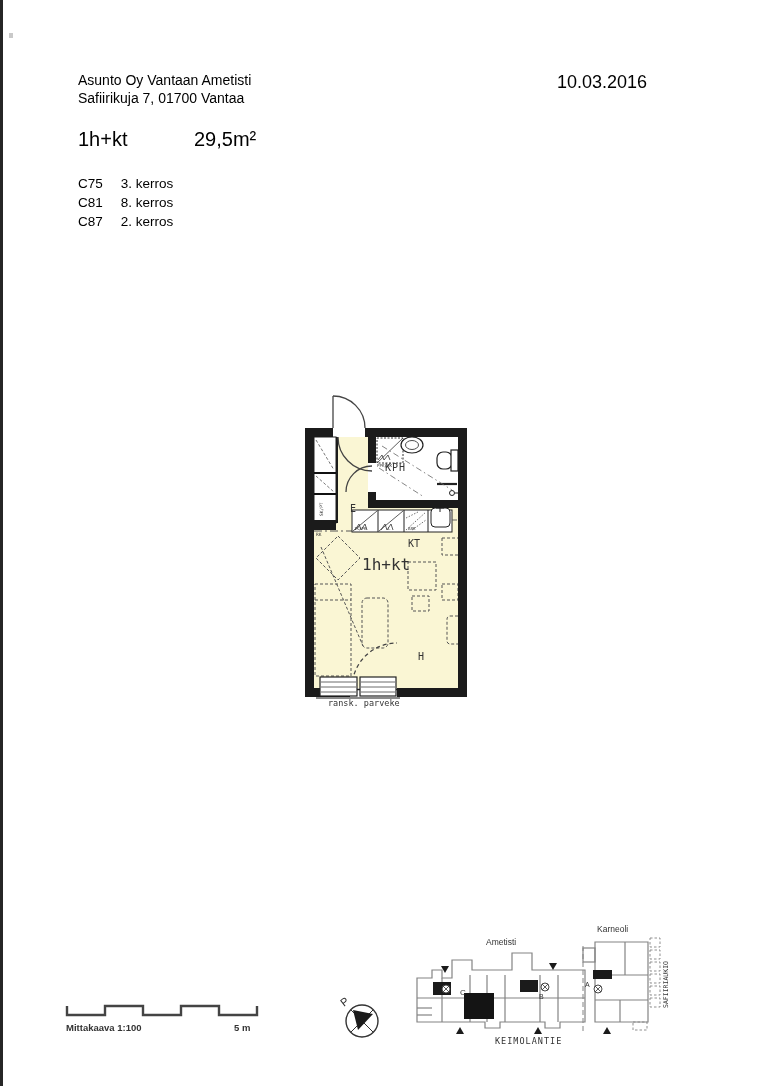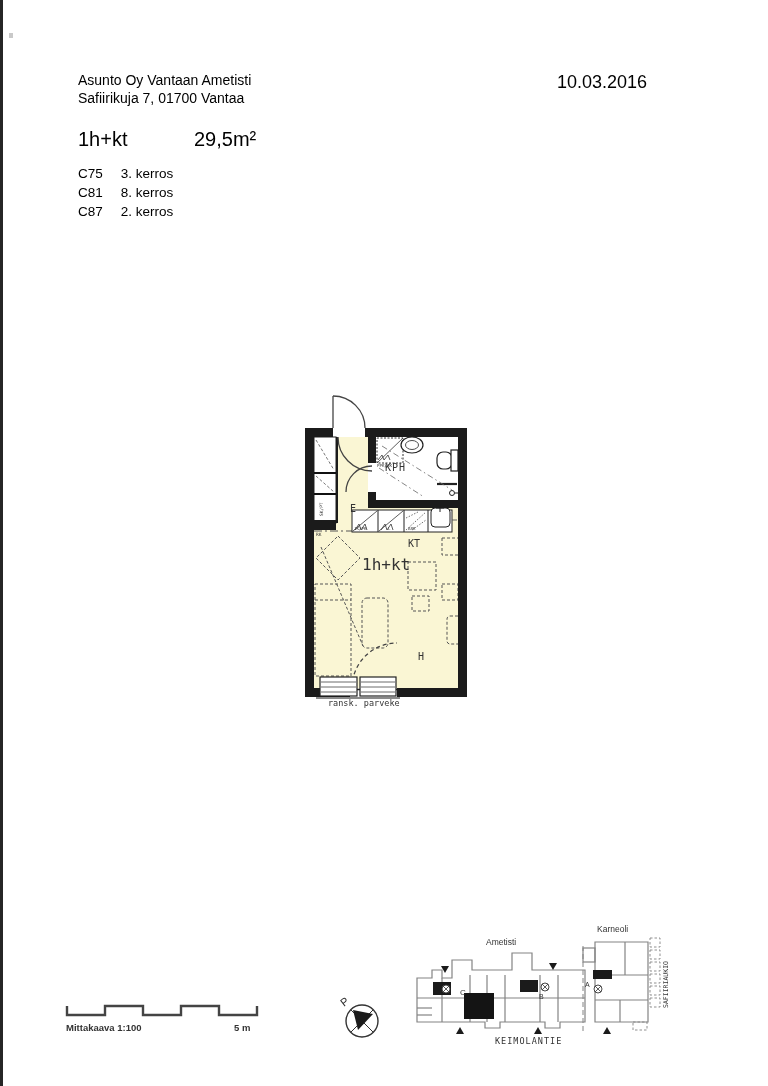--- a/index.html
+++ b/index.html
@@ -6,21 +6,21 @@
   .page{position:relative;width:768px;height:1086px;background:#ffffff;overflow:hidden;
         font-family:"Liberation Sans",sans-serif;color:#000000;}
   .abs{position:absolute;}
   .scan-edge{left:0;top:0;width:3px;height:1086px;background:#262626;}
   .scan-speck{left:9px;top:33px;width:4px;height:5px;background:#c9c9c9;}
   .company{left:78px;top:71px;font-size:14px;line-height:18px;}
   .address{left:78px;top:89px;font-size:14px;line-height:18px;text-align:center;}
   .date{left:557px;top:72px;font-size:18px;}
   .apt-type{left:78px;top:128px;font-size:20px;}
   .apt-area{left:170px;top:128px;font-size:20px;margin-left:24px;}
-  .unit-row{left:78px;font-size:13.5px;}
+  .unit-row{left:78px;font-size:13.5px;margin-top:10px;}
   .unit-row .code{display:inline-block;width:39px;}
   svg text{font-family:"DejaVu Sans Mono",monospace;fill:#333;}
   svg .h-sans{font-family:"Liberation Sans",sans-serif;}
 </style>
 </head>
 <body>
 
 <div class="page">
 
   <div class="abs scan-edge"></div>

